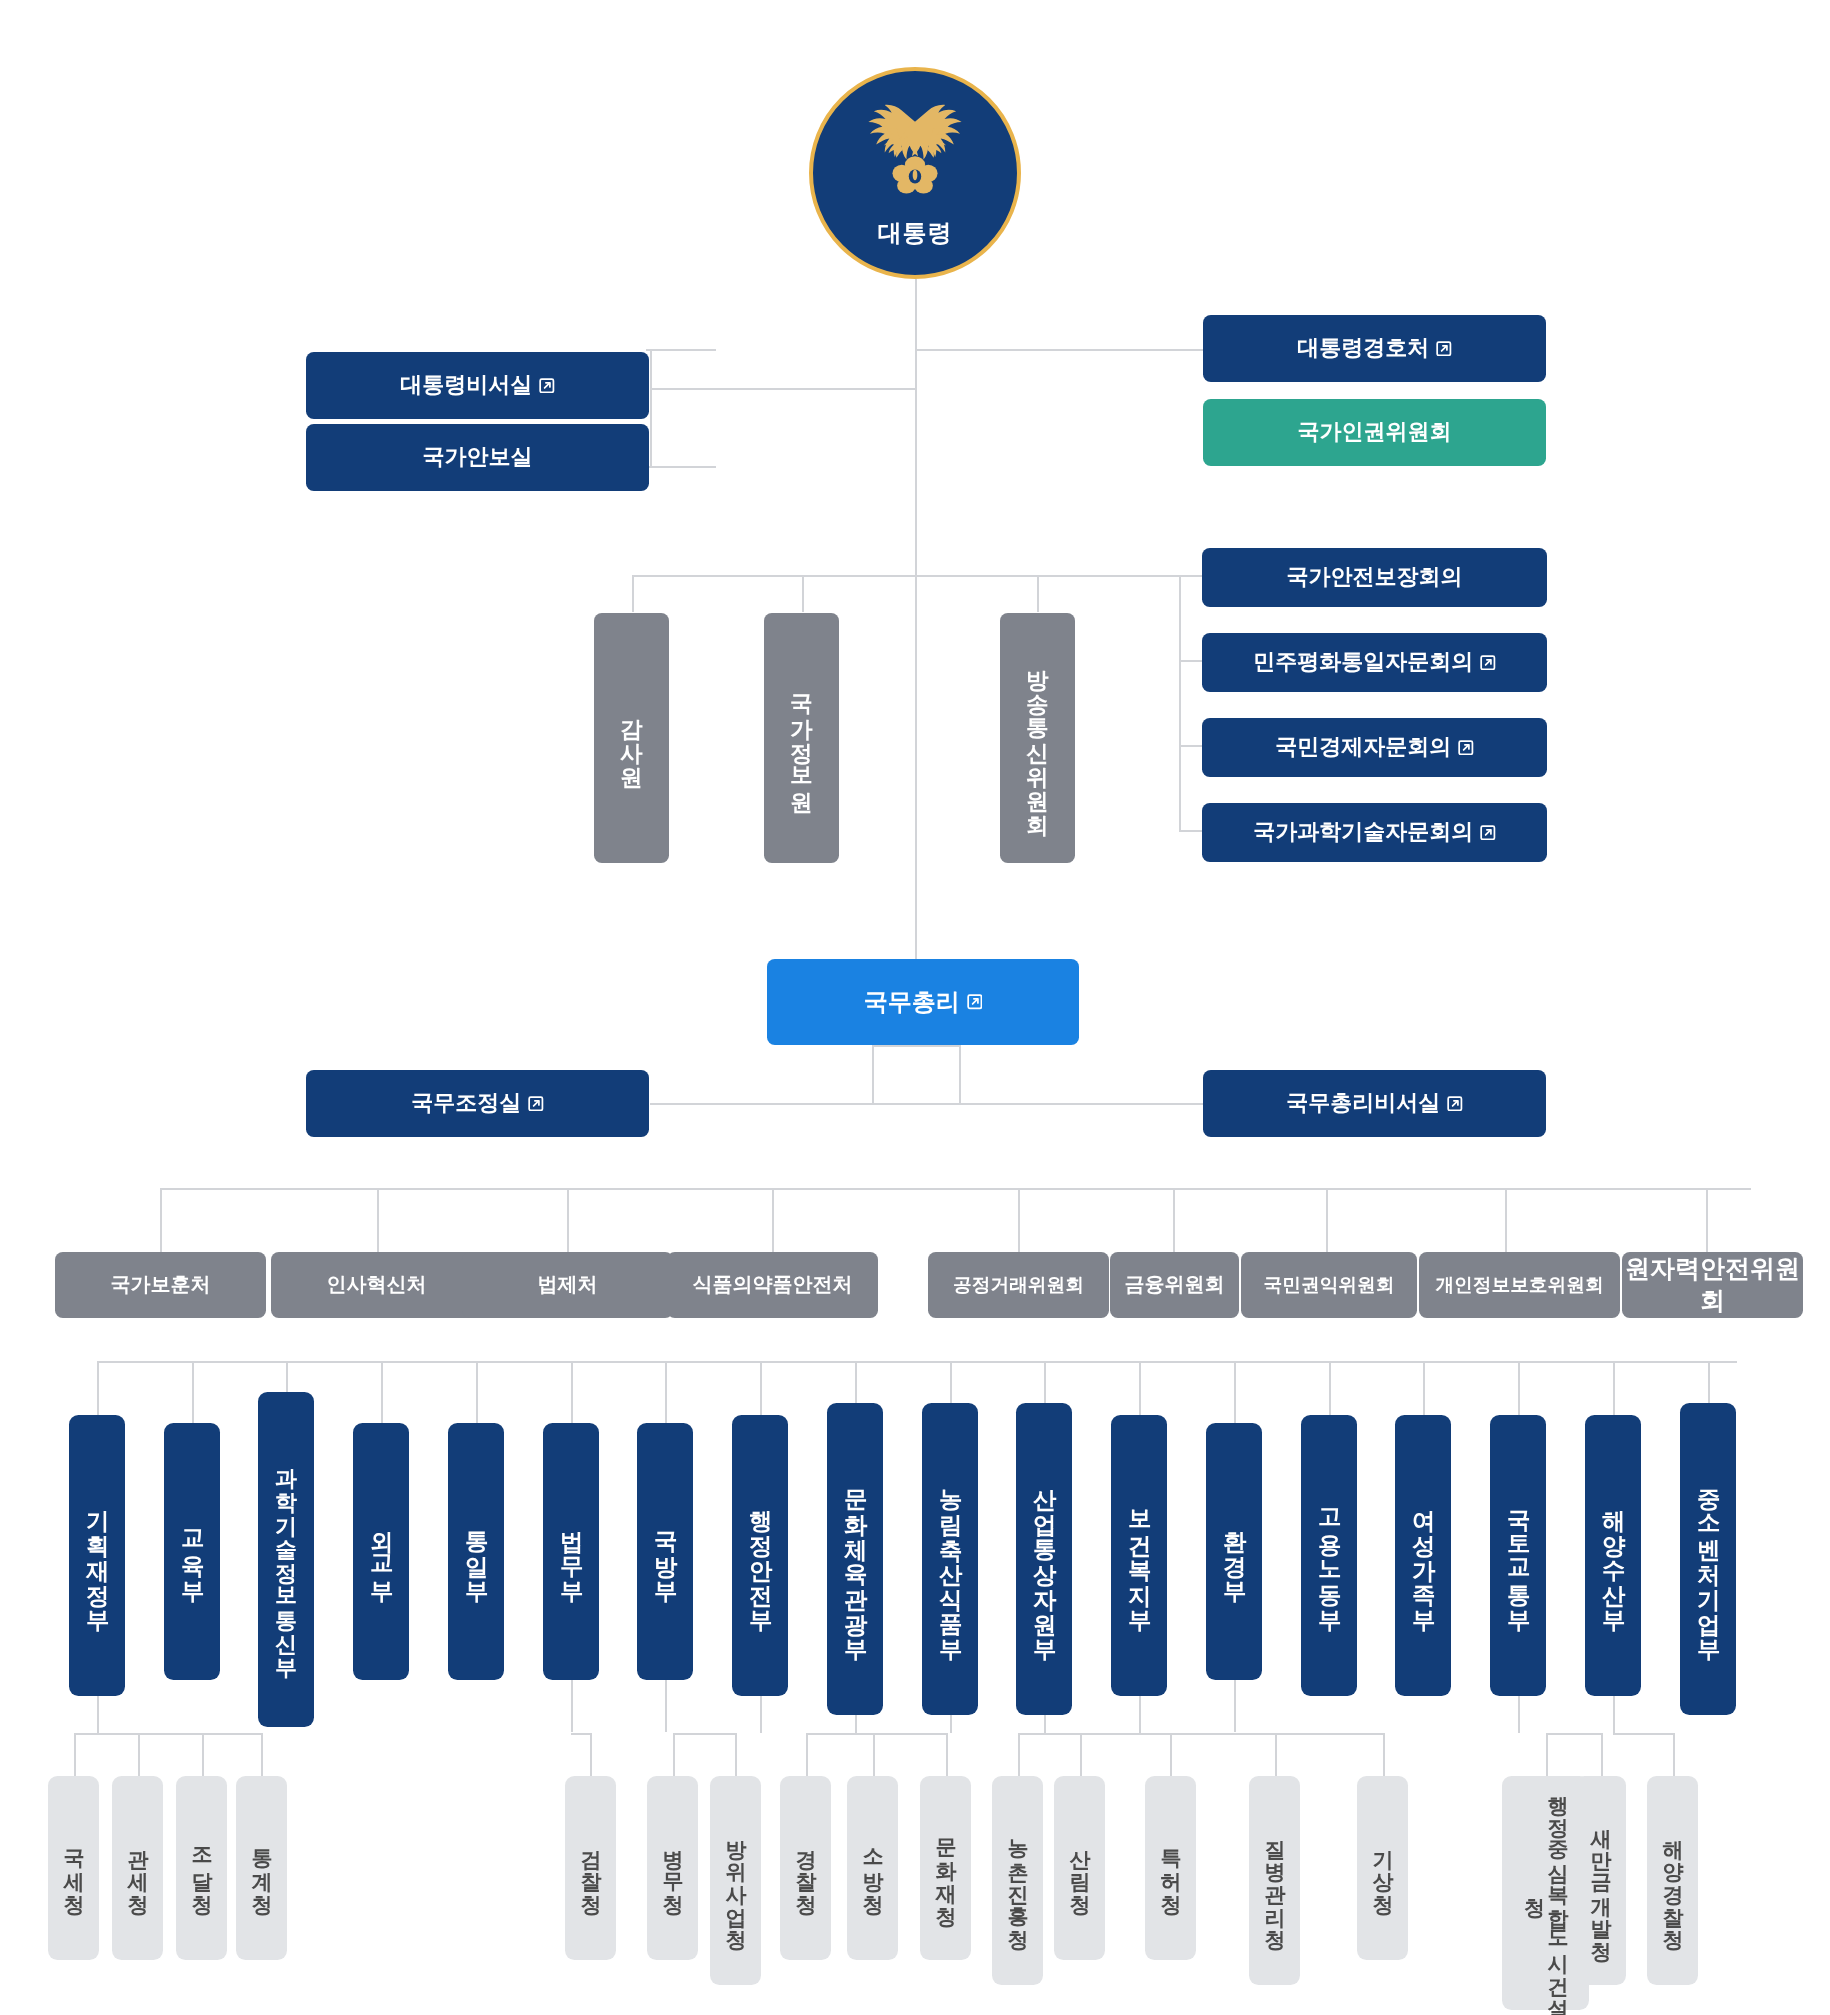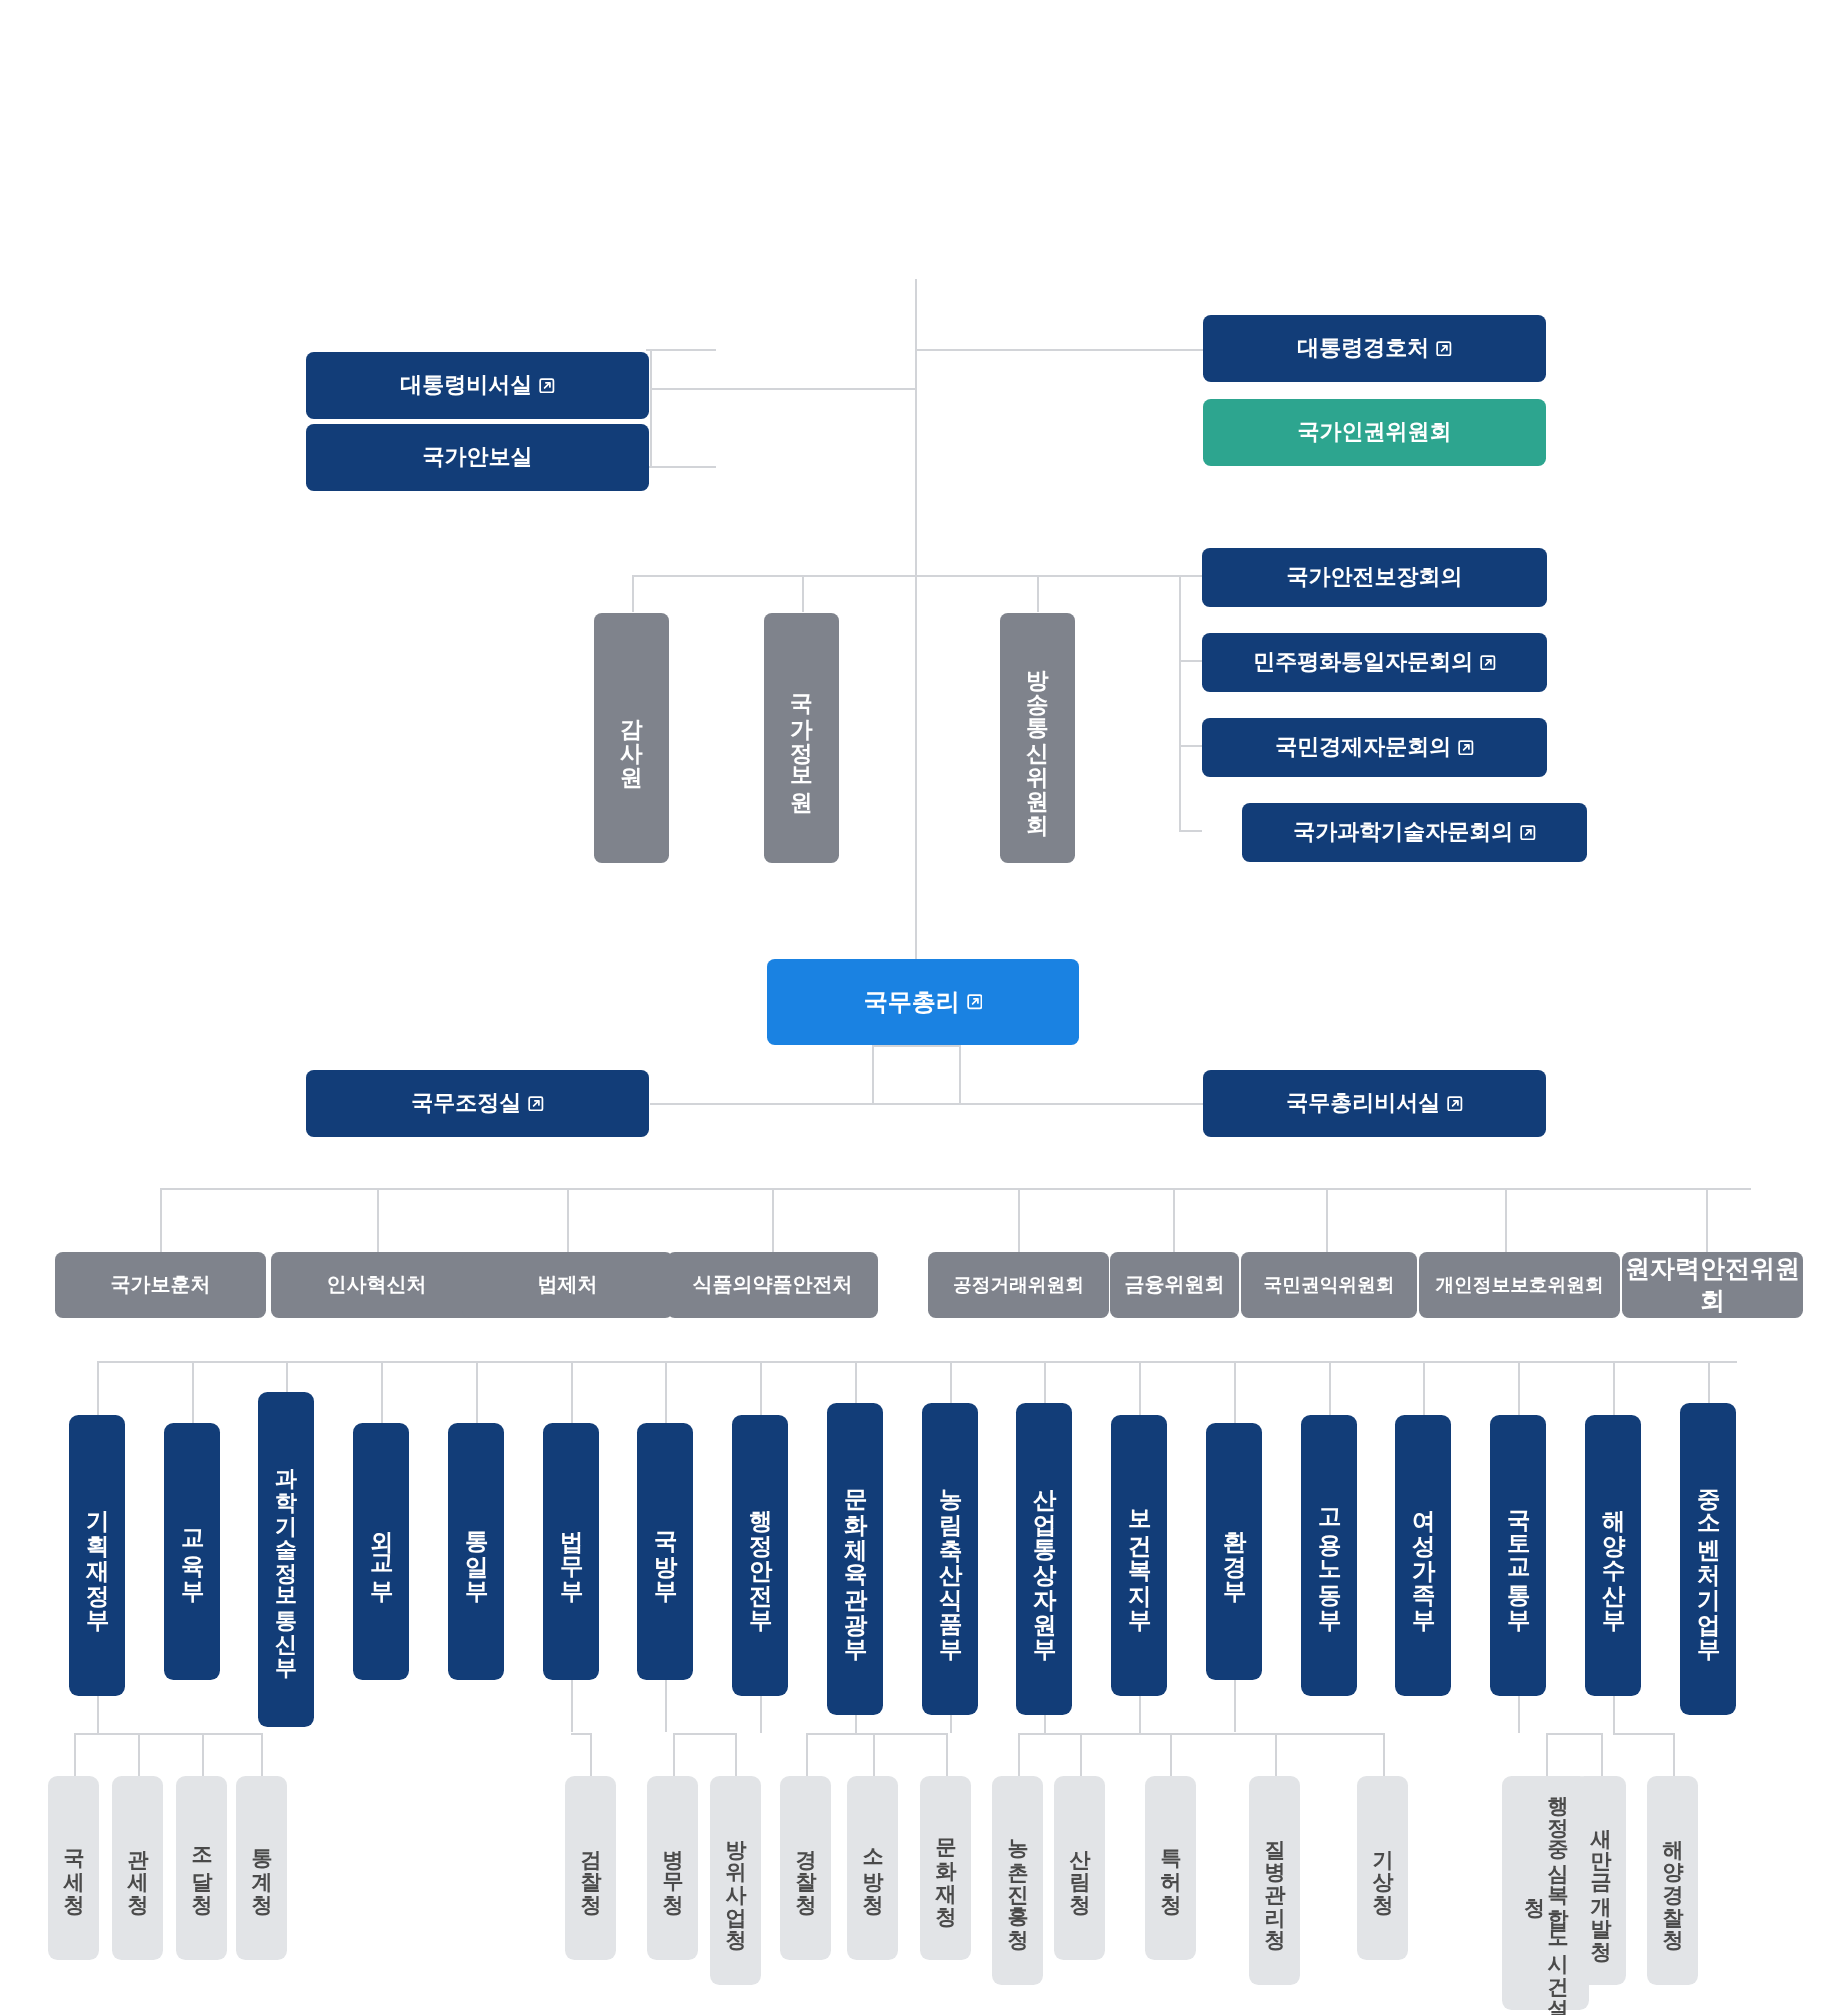--- a/index.html
+++ b/index.html
@@ -194,20 +194,41 @@
       <div class="ln lnv" style="left:1383px;top:1733px;height:44px;"></div>
       <div class="ln lnv" style="left:1518px;top:1696px;height:37px;"></div>
       <div class="ln lnh" style="left:1546px;top:1733px;width:55px;"></div>
       <div class="ln lnv" style="left:1546px;top:1733px;height:44px;"></div>
       <div class="ln lnv" style="left:1601px;top:1733px;height:44px;"></div>
       <div class="ln lnv" style="left:1613px;top:1696px;height:37px;"></div>
       <div class="ln lnh" style="left:1613px;top:1733px;width:60px;"></div>
       <div class="ln lnv" style="left:1673px;top:1733px;height:44px;"></div>
     </div>
 
+  <div id="president">
+    <svg class="emblem" viewBox="0 0 190 130">
+      <g fill="#e3b765">
+
+        <path d="M78 16c-6-5-14-8-22-7 4 3 7 6 9 10-7-4-15-5-23-2 6 2 11 5 15 10-8-2-16-1-22 4 7 0 13 2 18 6-6 1-12 4-16 9 7-2 13-2 19 0-5 3-9 8-11 14 6-4 11-7 17-8-4 5-6 11-6 18 4-6 8-10 13-13-2 6-2 13 0 19 2-6 5-11 9-15 0 7 2 13 6 18 0-7 1-13 4-18 2 6 6 11 11 14-2-7-3-13-2-19 3 4 7 8 12 10-3-6-5-11-5-17 3 2 7 4 11 4-4-4-7-8-9-13z"></path>
+        <path d="M72 40c-5-2-10-2-15 0 4 2 7 4 10 7-5-1-10 0-14 3 5 0 9 1 13 4-4 1-8 3-11 7 5-2 9-2 13-1-3 3-6 6-7 11 4-3 8-5 12-6-2 4-3 8-2 12 3-4 5-8 8-10z"></path>
+
+        <path d="M112 16c6-5 14-8 22-7-4 3-7 6-9 10 7-4 15-5 23-2-6 2-11 5-15 10 8-2 16-1 22 4-7 0-13 2-18 6 6 1 12 4 16 9-7-2-13-2-19 0 5 3 9 8 11 14-6-4-11-7-17-8 4 5 6 11 6 18-4-6-8-10-13-13 2 6 2 13 0 19-2-6-5-11-9-15 0 7-2 13-6 18 0-7-1-13-4-18-2 6-6 11-11 14 2-7 3-13 2-19-3 4-7 8-12 10 3-6 5-11 5-17-3 2-7 4-11 4 4-4 7-8 9-13z"></path>
+        <path d="M118 40c5-2 10-2 15 0-4 2-7 4-10 7 5-1 10 0 14 3-5 0-9 1-13 4 4 1 8 3 11 7-5-2-9-2-13-1 3 3 6 6 7 11-4-3-8-5-12-6 2 4 3 8 2 12-3-4-5-8-8-10z"></path>
+
+        <ellipse cx="95" cy="86" rx="13" ry="11"></ellipse>
+        <ellipse cx="78" cy="97" rx="12" ry="11"></ellipse>
+        <ellipse cx="112" cy="97" rx="12" ry="11"></ellipse>
+        <ellipse cx="84" cy="113" rx="12" ry="10"></ellipse>
+        <ellipse cx="106" cy="113" rx="12" ry="10"></ellipse>
+      </g>
+      <ellipse cx="95" cy="101" rx="8" ry="9" fill="#123d78"></ellipse>
+      <ellipse cx="95" cy="99" rx="3" ry="7" fill="#e3b765"></ellipse>
+    </svg>
+    <span class="ptitle">대통령</span>
+  </div>
 
   <div class="node navy" style="left:306px;top:315px;width:343px;height:67px;font-size:22px;margin-top:37px;">
     <span class="lbl">대통령비서실</span>
     <span class="extlink">
       <svg viewBox="0 0 20 20">
           <rect x="1.5" y="1.5" width="17" height="17" rx="2" fill="none" stroke="#fff" stroke-width="2.2"></rect>
           <path d="M7.2 12.8L13.4 6.6" stroke="#fff" stroke-width="2.2" stroke-linecap="round"></path>
           <path d="M8.8 6.2h5.2v5.2" fill="none" stroke="#fff" stroke-width="2.2" stroke-linecap="round" stroke-linejoin="round"></path>
         </svg>
     </span>
@@ -256,21 +277,21 @@
   <div class="node navy" style="left:1202px;top:718px;width:345px;height:59px;font-size:22px;">
     <span class="lbl">국민경제자문회의</span>
     <span class="extlink">
       <svg viewBox="0 0 20 20">
           <rect x="1.5" y="1.5" width="17" height="17" rx="2" fill="none" stroke="#fff" stroke-width="2.2"></rect>
           <path d="M7.2 12.8L13.4 6.6" stroke="#fff" stroke-width="2.2" stroke-linecap="round"></path>
           <path d="M8.8 6.2h5.2v5.2" fill="none" stroke="#fff" stroke-width="2.2" stroke-linecap="round" stroke-linejoin="round"></path>
         </svg>
     </span>
   </div>
-  <div class="node navy" style="left:1202px;top:803px;width:345px;height:59px;font-size:22px;margin-left:40px;">
+  <div class="node navy" style="left:1202px;top:803px;width:345px;height:59px;font-size:22px;">
     <span class="lbl">국가과학기술자문회의</span>
     <span class="extlink">
       <svg viewBox="0 0 20 20">
           <rect x="1.5" y="1.5" width="17" height="17" rx="2" fill="none" stroke="#fff" stroke-width="2.2"></rect>
           <path d="M7.2 12.8L13.4 6.6" stroke="#fff" stroke-width="2.2" stroke-linecap="round"></path>
           <path d="M8.8 6.2h5.2v5.2" fill="none" stroke="#fff" stroke-width="2.2" stroke-linecap="round" stroke-linejoin="round"></path>
         </svg>
     </span>
   </div>
 

